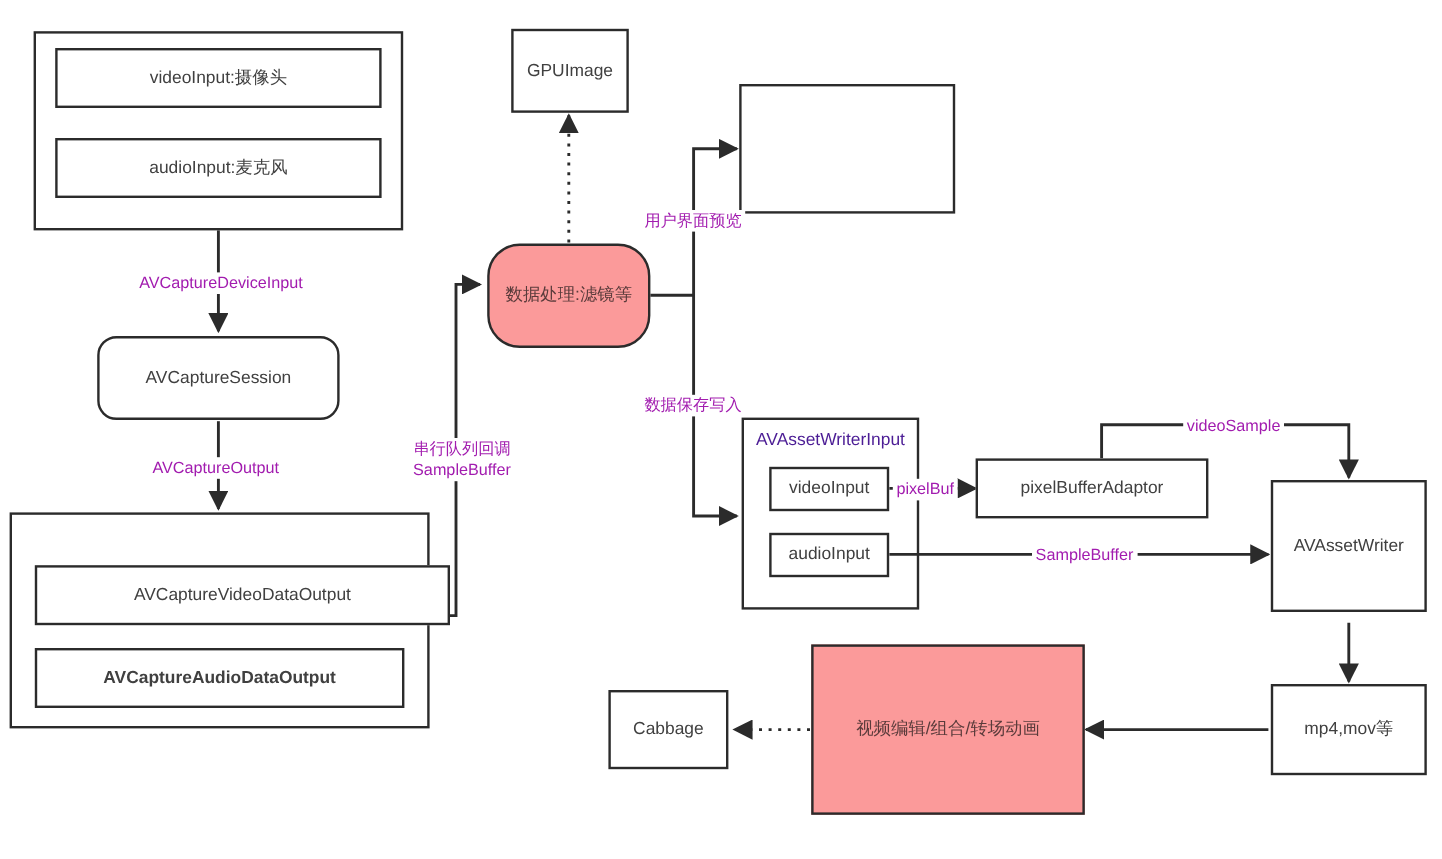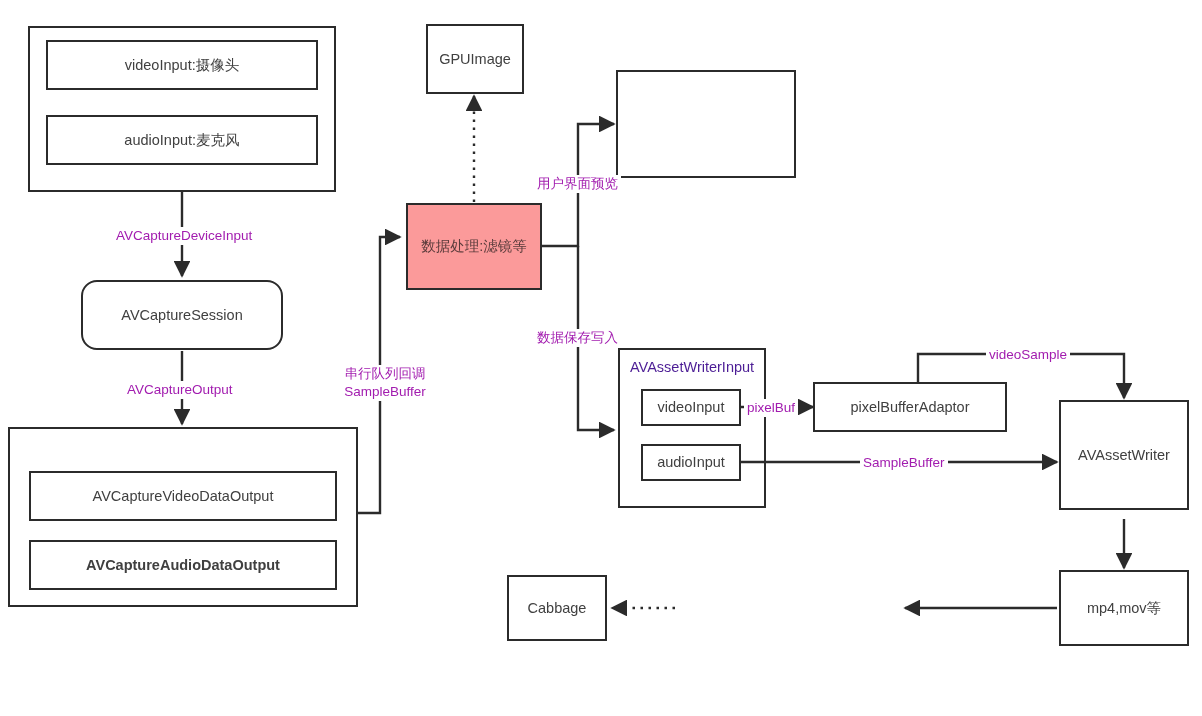--- a/index.html
+++ b/index.html
@@ -117,32 +117,32 @@
   </div>
   <div class="node" style="left:46px;top:115px;width:272px;height:50px;">
     <span class="label">audioInput:麦克风</span>
   </div>
 
   <div class="node" style="left:81px;top:280px;width:202px;height:70px;border-radius:16px;">
     <span class="label">AVCaptureSession</span>
   </div>
 
   <div class="node group" style="left:8px;top:427px;width:350px;height:180px;"></div>
-  <div class="node" style="left:29px;top:471px;width:308px;height:50px;">
+  <div class="node" style="left:29px;top:471px;width:346px;height:50px;">
     <span class="label">AVCaptureVideoDataOutput</span>
   </div>
   <div class="node" style="left:29px;top:540px;width:308px;height:50px;font-weight:bold;">
     <span class="label">AVCaptureAudioDataOutput</span>
   </div>
 
   <div class="node" style="left:426px;top:24px;width:98px;height:70px;">
     <span class="label">GPUImage</span>
   </div>
 
-  <div class="node pink" style="left:406px;top:203px;width:136px;height:87px;">
+  <div class="node pink" style="left:406px;top:203px;width:136px;height:87px;border-radius:27px;">
     <span class="label">数据处理:滤镜等</span>
   </div>
 
   <div class="node empty" style="left:616px;top:70px;width:180px;height:108px;">
     <span class="label"></span>
   </div>
 
   <div class="node group" style="left:618px;top:348px;width:148px;height:160px;"></div>
   <div class="grouptitle" style="left:630px;top:359px;">AVAssetWriterInput</div>
   <div class="node" style="left:641px;top:389px;width:100px;height:37px;">
@@ -157,20 +157,23 @@
   </div>
 
   <div class="node" style="left:1059px;top:400px;width:130px;height:110px;">
     <span class="label">AVAssetWriter</span>
   </div>
 
   <div class="node" style="left:1059px;top:570px;width:130px;height:76px;">
     <span class="label">mp4,mov等</span>
   </div>
 
+  <div class="node pink" style="left:676px;top:537px;width:228px;height:142px;">
+    <span class="label">视频编辑/组合/转场动画</span>
+  </div>
 
   <div class="node" style="left:507px;top:575px;width:100px;height:66px;">
     <span class="label">Cabbage</span>
   </div>
 
   <div class="edgelabel" style="left:113px;top:227px;">AVCaptureDeviceInput</div>
 
   <div class="edgelabel" style="left:124px;top:381px;">AVCaptureOutput</div>
 
   <div class="edgelabel" style="left:338px;top:365px;width:88px;">串行队列回调

